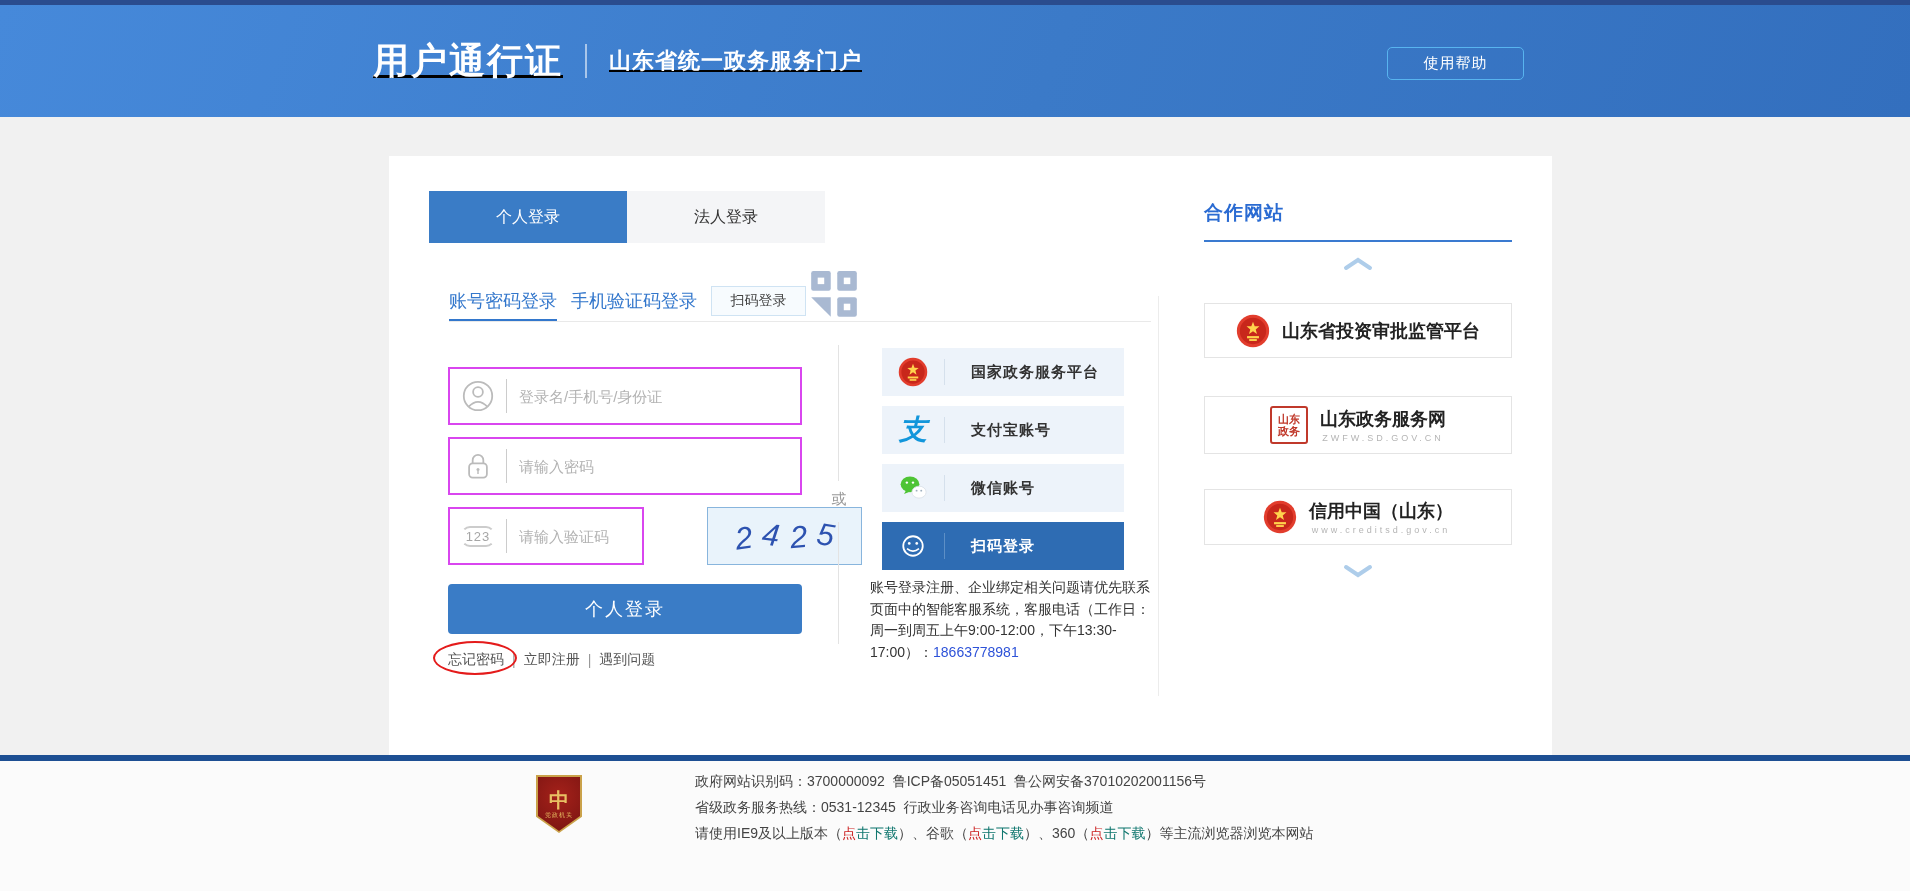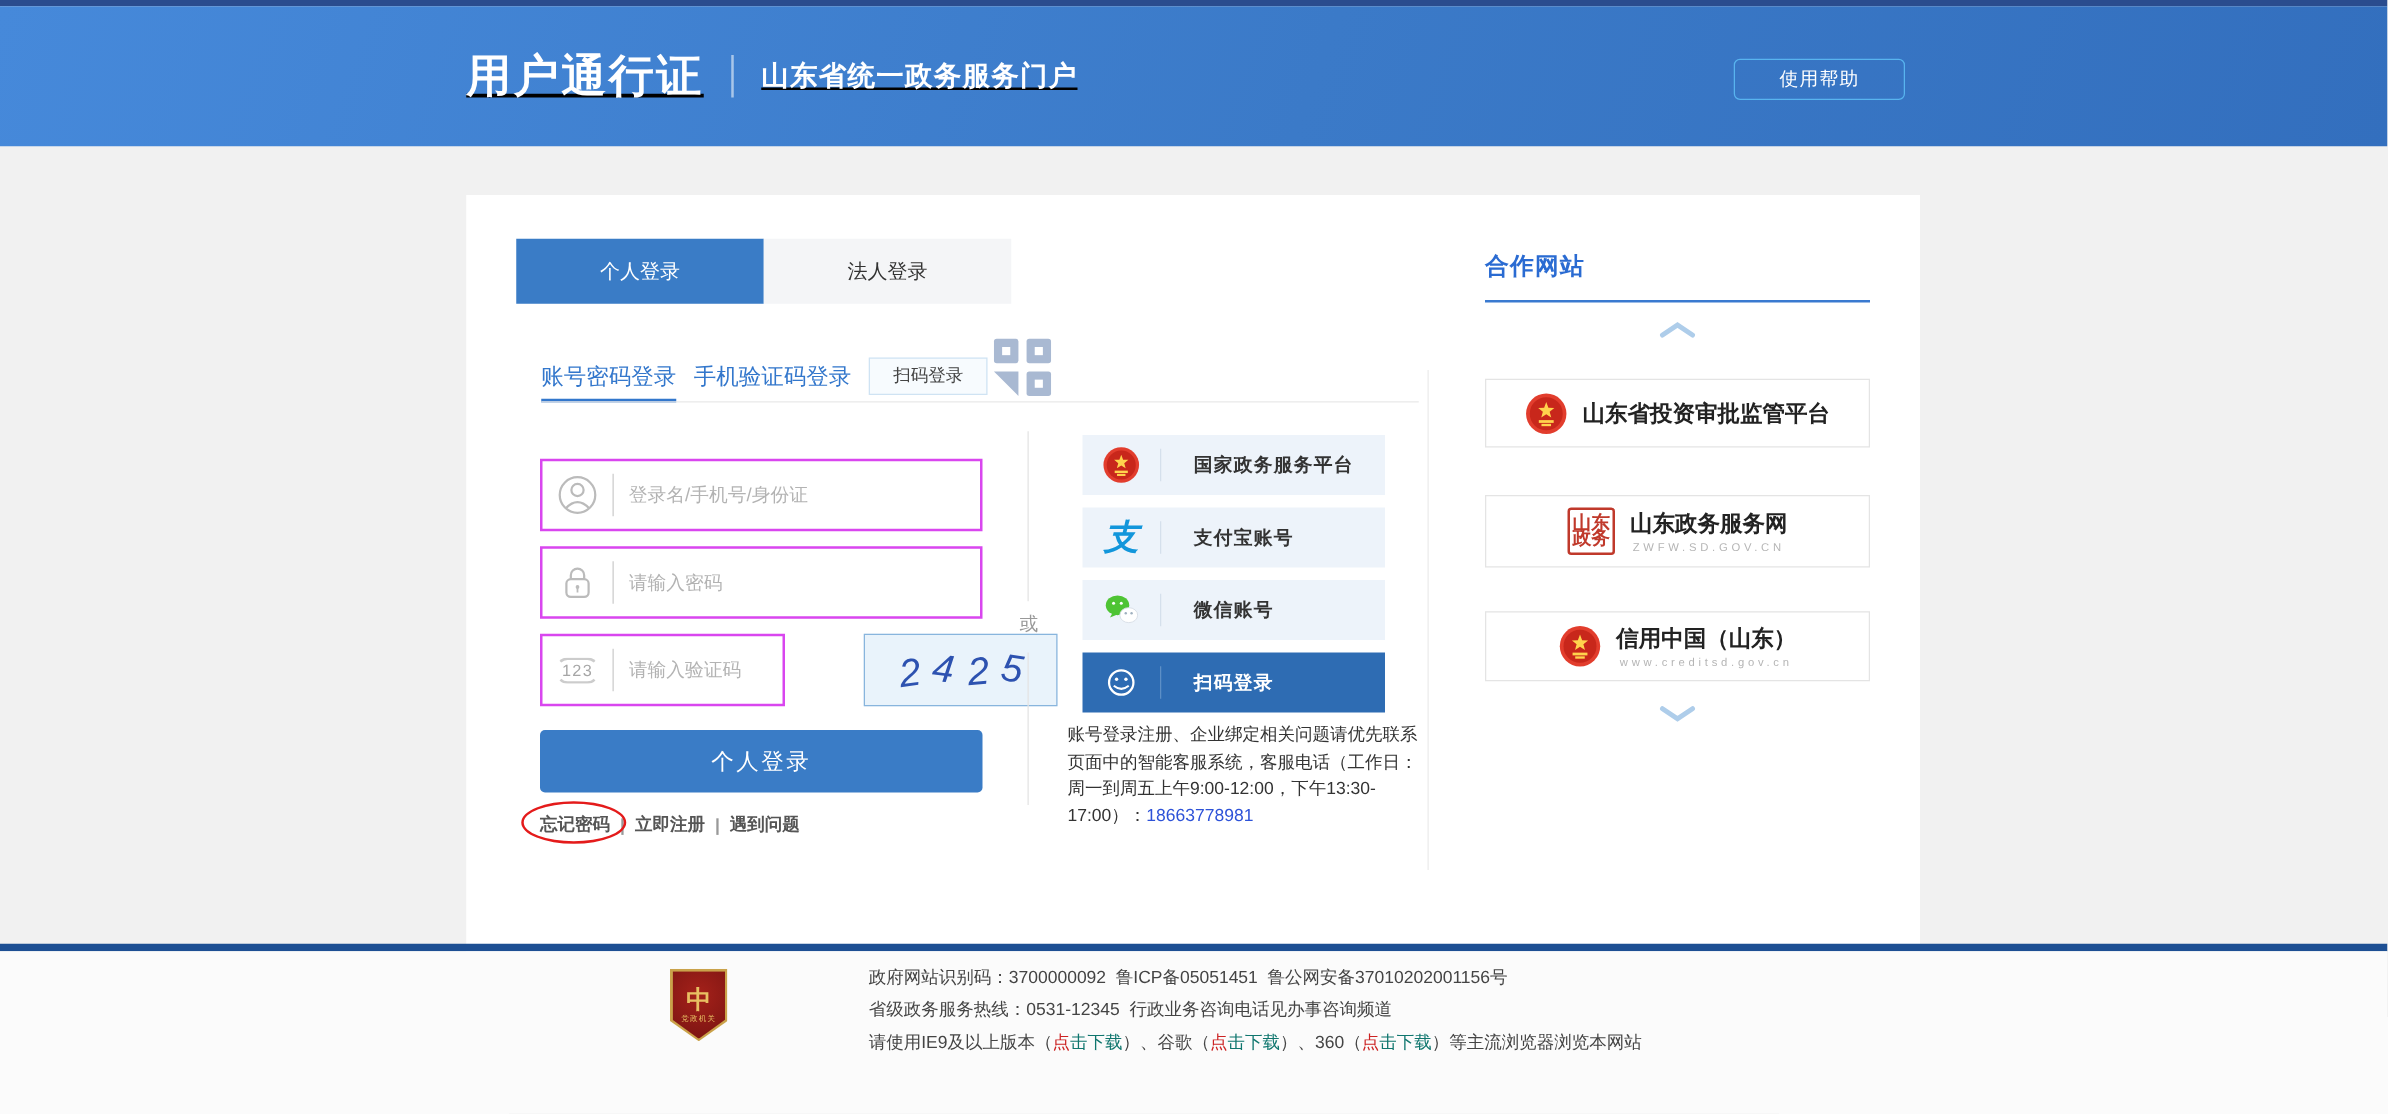--- a/index.html
+++ b/index.html
@@ -14,21 +14,21 @@
             background:linear-gradient(110deg,#4689da 0%,#3b7ac8 55%,#336fbe 100%); }
   .brand { position:absolute; left:373px; top:0; height:112px; display:flex; align-items:center;text-decoration:underline; }
   .brand-title { font-size:36px; font-weight:bold; color:#fff; letter-spacing:2px; }
   .brand-sep { width:2px; height:34px; background:rgba(255,255,255,.55); margin:0 22px; }
   .brand-sub { font-size:22px; font-weight:bold; color:#fff; letter-spacing:1px; }
   .help-btn { left:1387px; top:42px; width:137px; height:33px; border:1px solid #58b4ef; border-radius:5px;
               color:#fff; font-size:15px; display:flex; align-items:center; justify-content:center;
               background:transparent; cursor:pointer; letter-spacing:1px; }
 
   
-  .panel { left:373px; top:156px; width:1163px; height:672px; background:#fff; }
+  .panel { left:389px; top:156px; width:1163px; height:672px; background:#fff; }
 
   .tabs { position:absolute; left:40px; top:35px; display:flex; }
   .tab { width:198px; height:52px; display:flex; align-items:center; justify-content:center;
          font-size:16px; cursor:pointer; }
   .tab.active { background:#3a7cc6; color:#fff; }
   .tab.inactive { background:#f4f5f7; color:#333; }
 
   .methods { position:absolute; left:60px; top:130px; display:flex; align-items:center; }
   .method-link { font-size:18px; color:#3377cc; cursor:pointer; }
   .method-link + .method-link { margin-left:14px; }
@@ -54,21 +54,21 @@
   .captcha-text { font-size:31px; color:#2d52b0; font-style:italic; letter-spacing:10px; padding-left:10px; }
   .captcha-text .cd { display:inline-block; }
   .cd0 { transform:rotate(-8deg) translateY(2px); }
   .cd1 { transform:rotate(7deg); }
   .cd2 { transform:rotate(-5deg) translateY(1px); }
   .cd3 { transform:rotate(9deg); }
 
   .submit-btn { position:absolute; left:59px; top:428px; width:354px; height:50px; background:#3a7cc6;
                 color:#fff; font-size:18px; border:none; border-radius:4px; cursor:pointer; letter-spacing:2px;
                 font-family:"Liberation Sans","DejaVu Sans",sans-serif; }
-  .links-row { position:absolute; left:59px; top:495px; font-size:14px; color:#555; display:flex; align-items:center;font-weight:bold; }
+  .links-row { position:absolute; left:59px; top:495px; font-size:14px; color:#555; display:flex; align-items:center; }
   .links-row .lnk { cursor:pointer; }
   .links-row .sep { margin:0 8px; color:#999; }
   .annotation-ellipse { position:absolute; left:44px; top:485px; width:84px; height:34px;
                         border:2.5px solid #e41b1b; border-radius:50%; pointer-events:none; }
 
   .or-line-top { position:absolute; left:449px; top:189px; width:1px; height:136px; background:#e3e3e3; }
   .or-line-bottom { position:absolute; left:449px; top:366px; width:1px; height:122px; background:#e3e3e3; }
   .or-text { position:absolute; left:436px; top:334px; width:28px; text-align:center; font-size:15px; color:#999; }
 
   .alt-row { position:absolute; left:493px; width:242px; height:48px; background:#edf3fa; display:flex;
@@ -95,21 +95,21 @@
   .chevron-up { top:100px; } .chevron-down { top:408px; }
   .partner-card { position:absolute; left:0; width:308px; background:#fff; border:1px solid #e4e4e4;
                   display:flex; align-items:center; justify-content:center; cursor:pointer; }
   .pc-0 { top:147px; height:55px; } .pc-1 { top:240px; height:58px; } .pc-2 { top:333px; height:56px; }
   .card-icon { margin-right:12px; display:flex; align-items:center; }
   .card-text { text-align:center; }
   .card-name { font-size:18px; font-weight:bold; color:#222; }
   .card-sub { font-size:9px; color:#b5b5b5; letter-spacing:3px; margin-top:2px; }
   .card-sub:empty { display:none; }
   .seal-icon { width:38px; height:38px; border:2px solid #c0392b; background:#cf3a30; color:#fff;
-               display:flex; align-items:center; justify-content:center; font-size:15px; font-weight:bold;
+               display:flex; align-items:center; justify-content:center; font-size:11px; font-weight:bold;
                line-height:12px; text-align:center; border-radius:3px; padding:2px;
                box-shadow:inset 0 0 0 2px #fff; color:#c0392b; background:#fff; }
 
   
   .footer-line { left:0; top:755px; width:1910px; height:6px; background:#1d4f93; }
   .footer { left:0; top:761px; width:1910px; height:130px; background:#fbfbfb; }
   .badge { position:absolute; left:536px; top:14px; width:46px; height:58px; background:#caa24a;
            clip-path:polygon(0% 0%,100% 0%,100% 72%,50% 100%,0% 72%); }
   .badge-inner { position:absolute; left:2px; top:2px; width:42px; height:54px;
                  background:radial-gradient(circle at 50% 35%, #a5211a 0%, #7c1512 90%);

